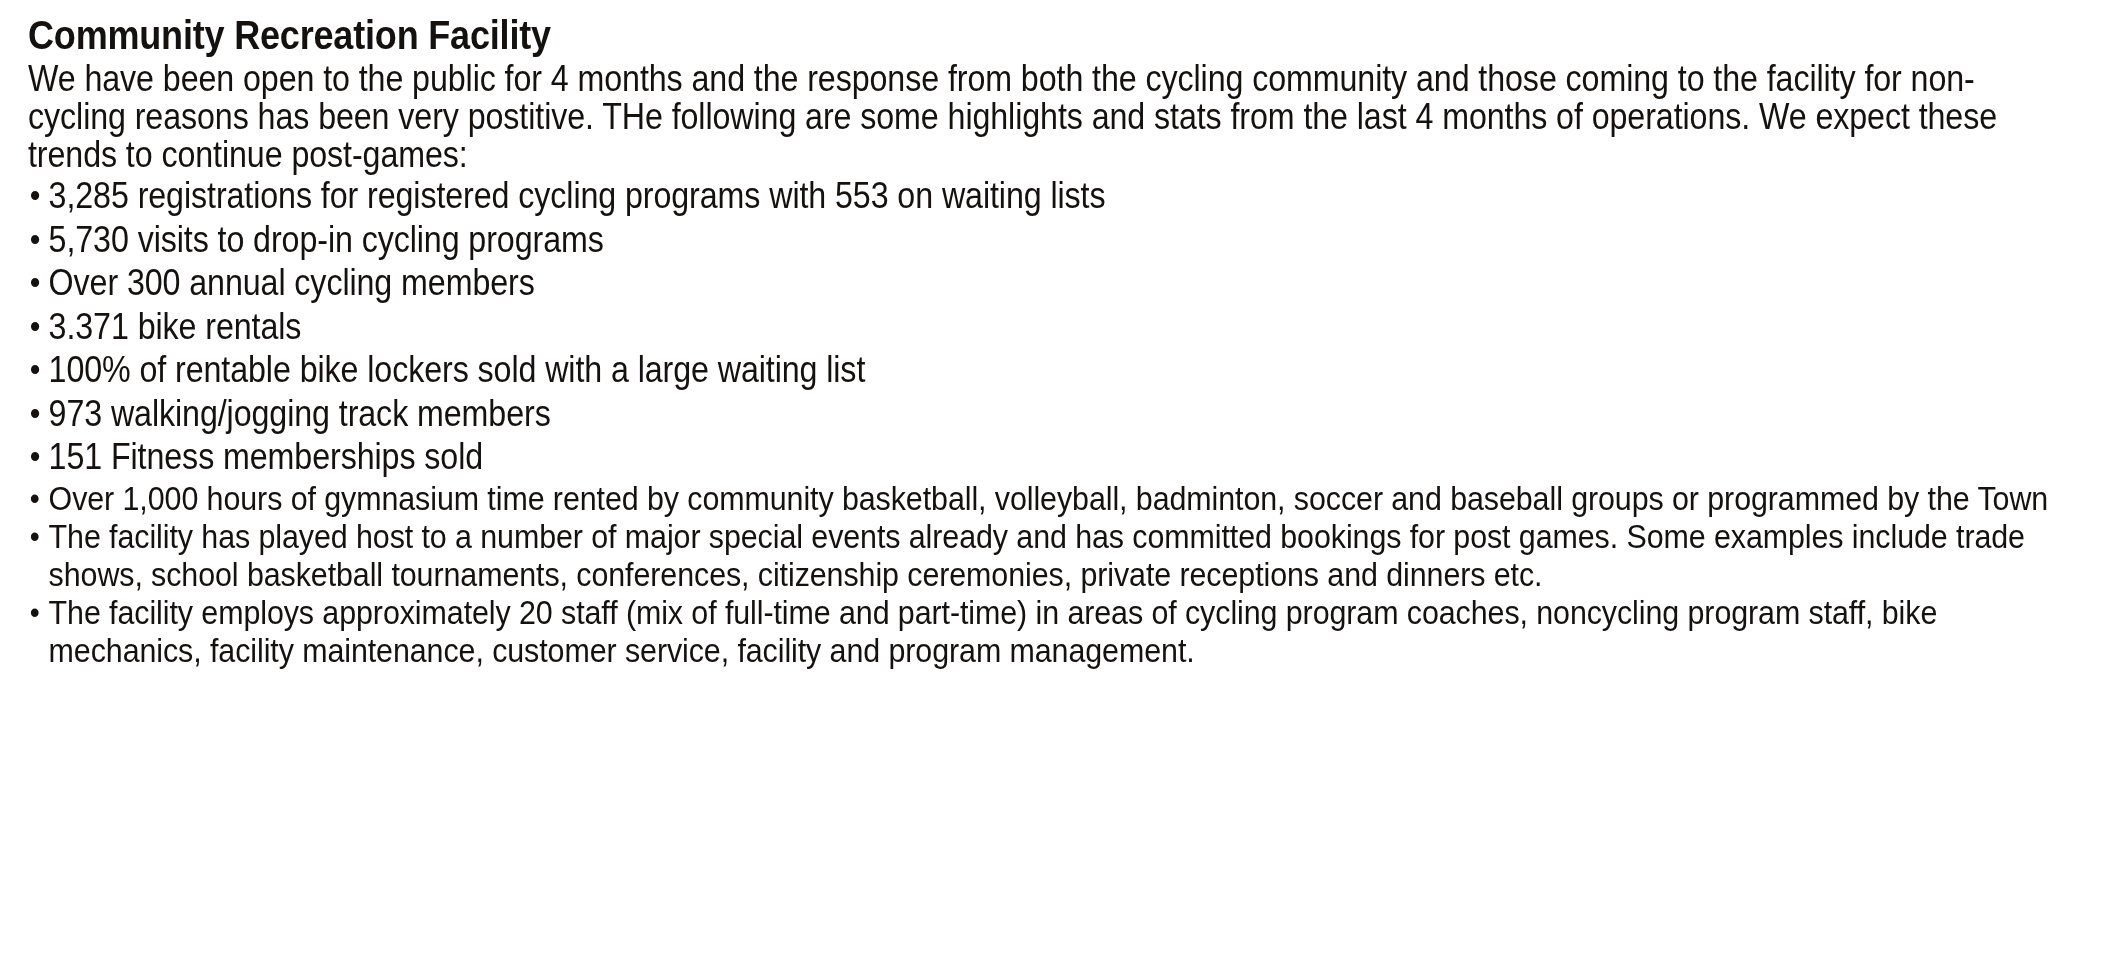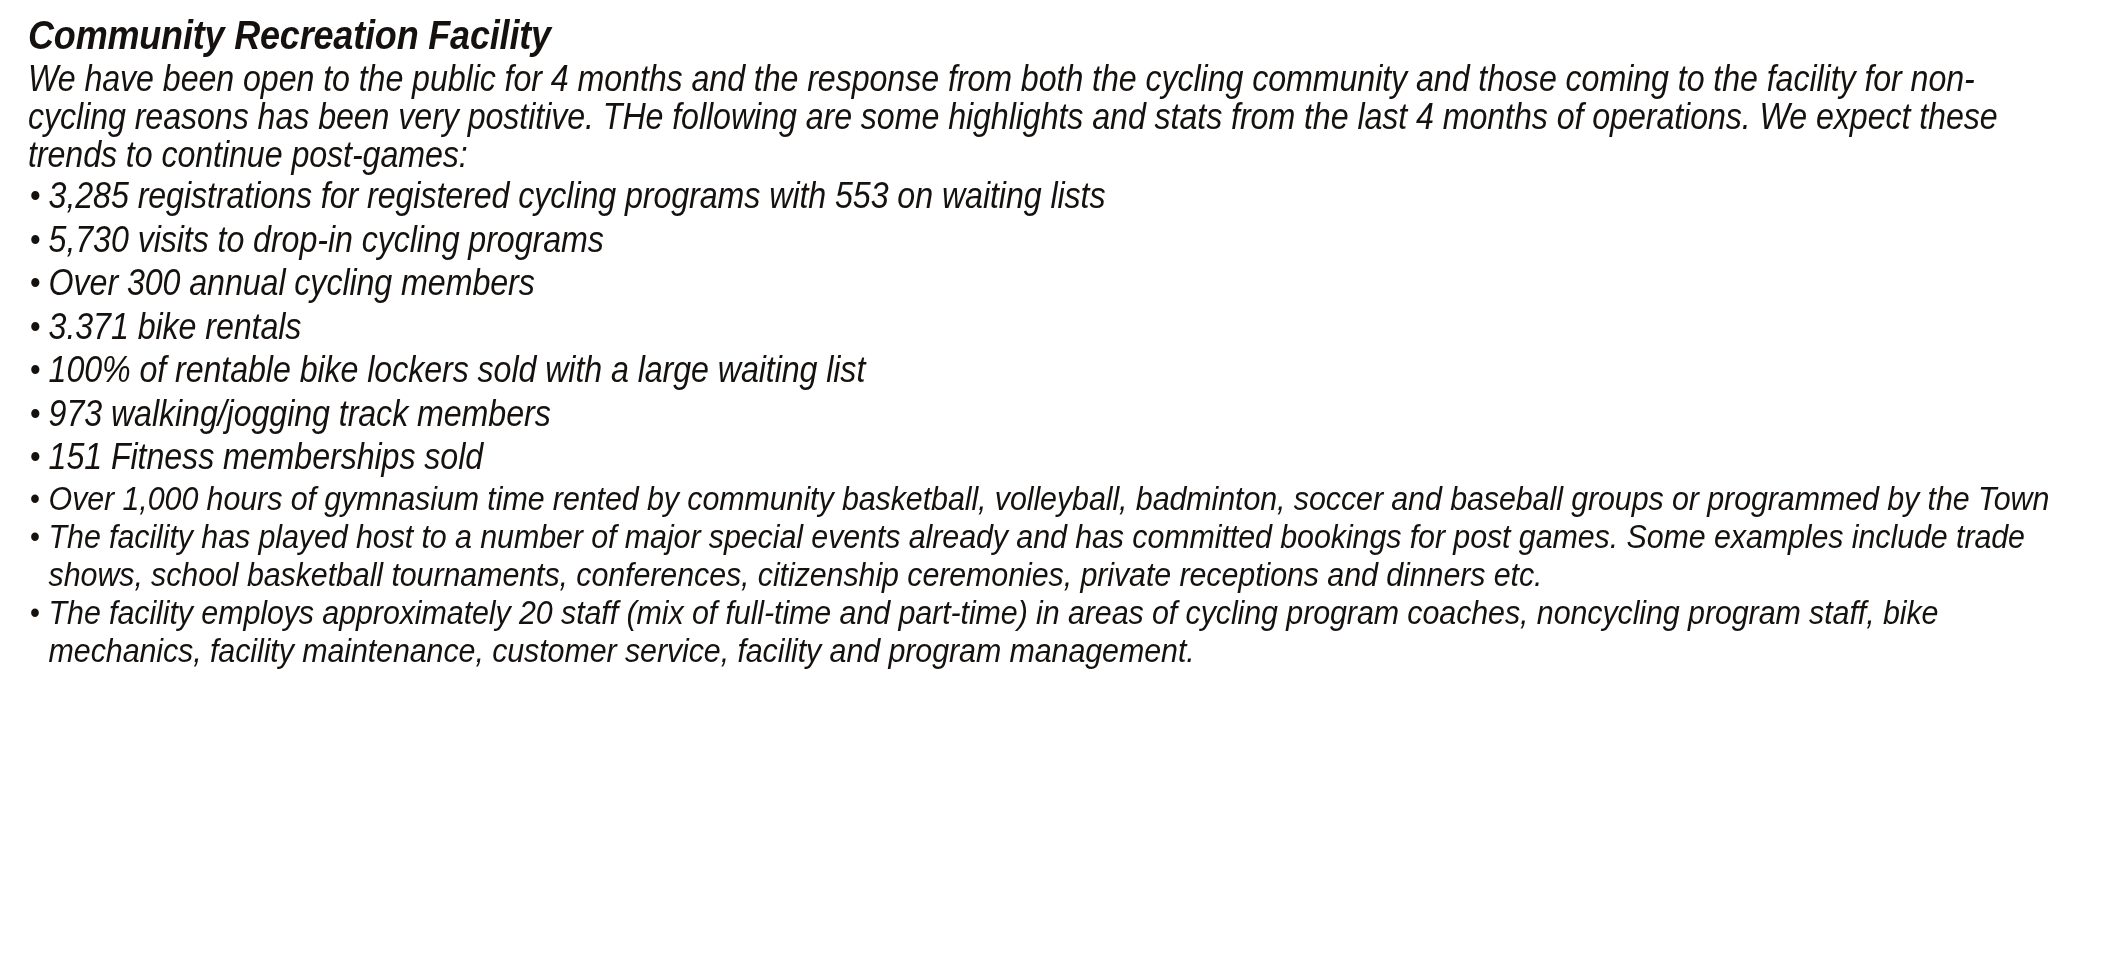--- a/index.html
+++ b/index.html
@@ -16,21 +16,20 @@
     -webkit-font-smoothing: antialiased;
   }
 
   #page {
     position: relative;
     width: 2118px;
     height: 952px;
     background: #ffffff;
     padding: 12px;
     box-sizing: border-box;
-    font-style: italic;
   }
 
   .doc-body {
     position: absolute;
     left: 28px;
     top: 14px;
     width: 2030px;
   }
 
   

